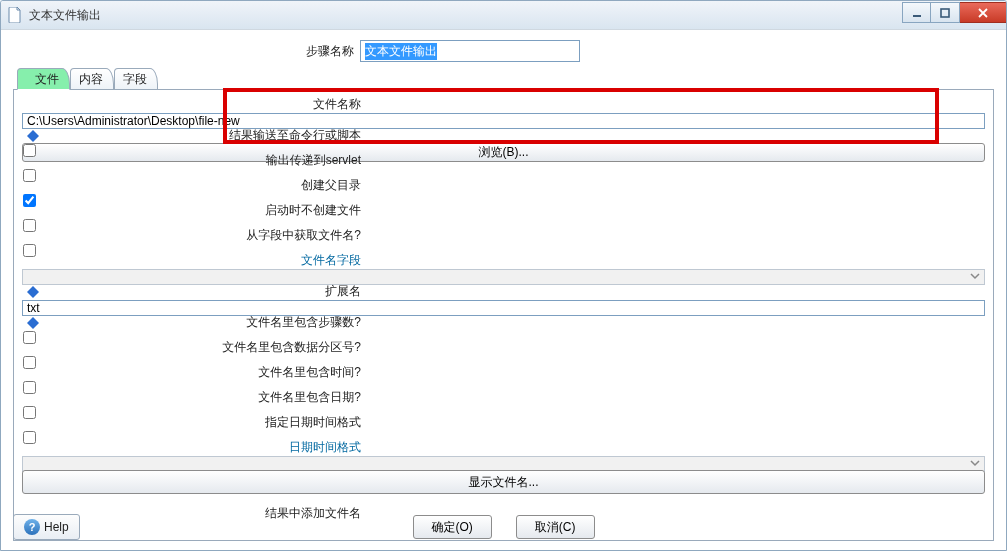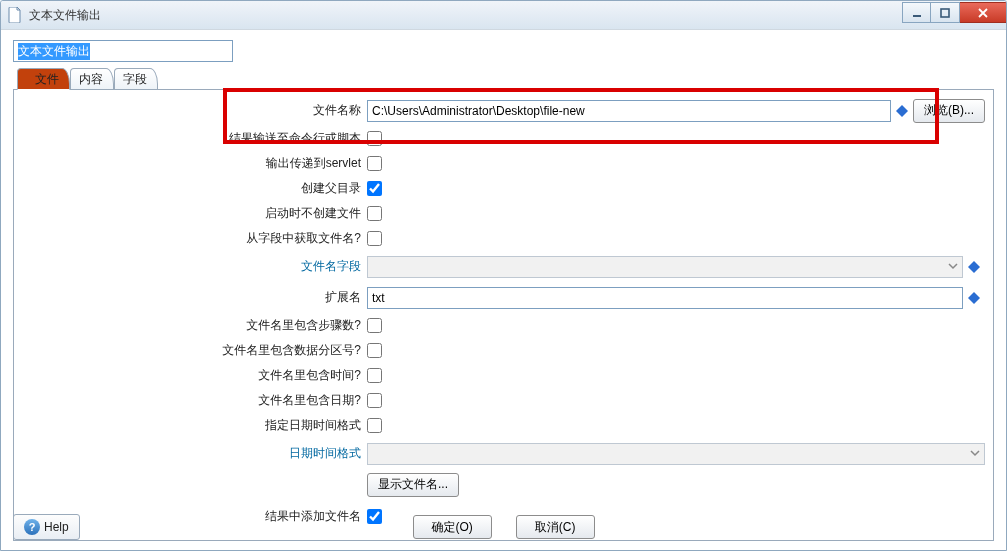--- a/index.html
+++ b/index.html
@@ -13,23 +13,23 @@
   .winbtn:first-child{ border-left:1px solid #88a5c0; border-top-left-radius:0;}
   .winbtn.close { width:47px; background:linear-gradient(#ea6a5b,#c83b27); border-color:#a02e1f;}
   .winbtn svg { display:block;}
   .client { position:absolute; top:29px; left:0; right:0; bottom:0; padding:10px 12px 8px 12px;}
   .steprow { display:flex; align-items:center; margin-bottom:6px;}
   .steprow .label { width:347px; text-align:right; padding-right:6px;}
   .stepinput { flex:0 0 220px; height:22px; border:1px solid #7c9fc0; background:#fff; padding:0 4px; display:flex; align-items:center;}
   .stepinput span { background:#3399ff; color:#fff; display:inline-block; padding:0 0;}
   .tabbar { position:relative; border-bottom:1px solid #9aaabb; height:22px; display:flex; align-items:flex-end; padding-left:4px;}
   .tab { height:21px; border:1px solid #9aaabb; border-bottom:none; background:linear-gradient(#fff,#eef3f8); border-radius:4px 8px 0 0 / 4px 16px 0 0 ; padding:2px 10px 0 8px; margin-right:0px; cursor:pointer; position:relative;}
-  .tab.active { background:#c2410c; height:22px; z-index:2; border-bottom:1px solid #fff; margin-bottom:-1px;padding-left:17px;}
+  .tab.active { background:#86efac; height:22px; z-index:2; border-bottom:1px solid #fff; margin-bottom:-1px;padding-left:17px;}
   .panel { border:1px solid #9aaabb; border-top:none; padding:6px 8px 10px 8px;}
-  .formrow { display:flex; align-items:center; height:23px; margin-bottom:2px;}
+  .formrow { display:flex; height:23px; margin-bottom:2px;flex-direction:column;}
   .formrow.spaced { height:29px;}
   .formrow .flabel { width:345px; text-align:right; padding-right:6px; white-space:nowrap;}
   .formrow .flabel.disabled { color:#0369a1;}
   .txt { height:22px; border:1px solid #7c9fc0; background:#fff; padding:0 4px; font:inherit;}
   .txtflex { flex:1;}
   .cb { width:15px; height:15px; margin:0; cursor:pointer;}
   .diamond { width:14px; height:14px; margin:0 4px; flex:0 0 14px; display:flex; align-items:center; justify-content:center; cursor:pointer;}
   .diamond svg{ display:block;}
   .btn { height:24px; border:1px solid #8c8c8c; background:linear-gradient(#fff,#e5e9ee); border-radius:3px; padding:0 10px; font:inherit; cursor:pointer;}
   .ddl { height:22px; border:1px solid #bfc8d2; background:#fff; display:flex; align-items:center; padding:0 4px; flex:1;}
@@ -67,20 +67,21 @@
       <div class="winbtn close">
           <svg width="12" height="12">
             <path d="M2 2l8 8M10 2l-8 8" stroke="#fff" stroke-width="1.8"></path>
           </svg>
         </div>
     </div>
   </div>
 
   <div class="client">
     <div class="steprow">
+      <div class="label">步骤名称</div>
       <div class="stepinput">
           <span>文本文件输出</span>
         </div>
     </div>
 
     <div class="tabbar">
       <div class="tab active">文件</div>
       <div class="tab">内容</div>
       <div class="tab">字段</div>
     </div>

